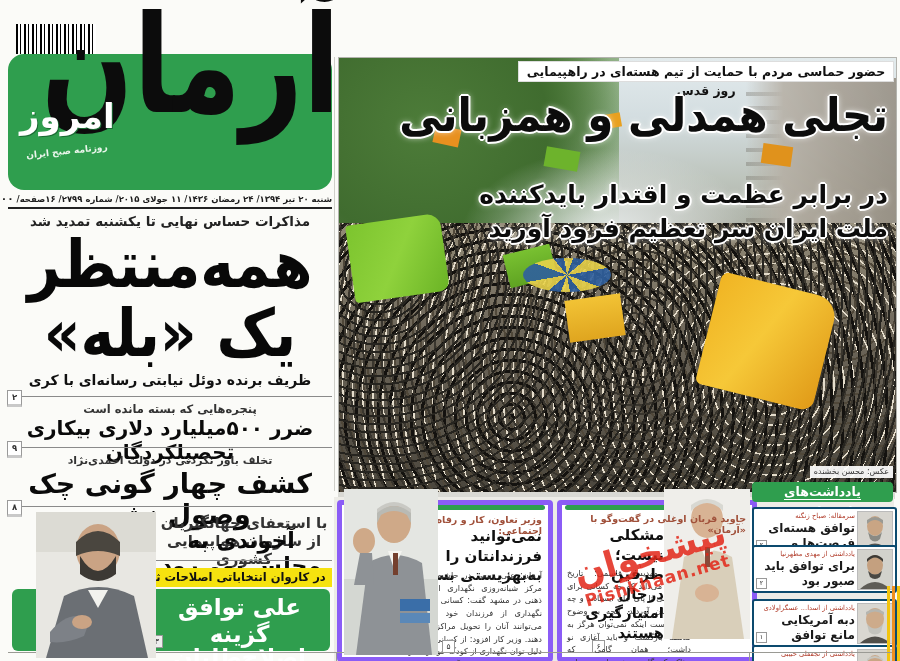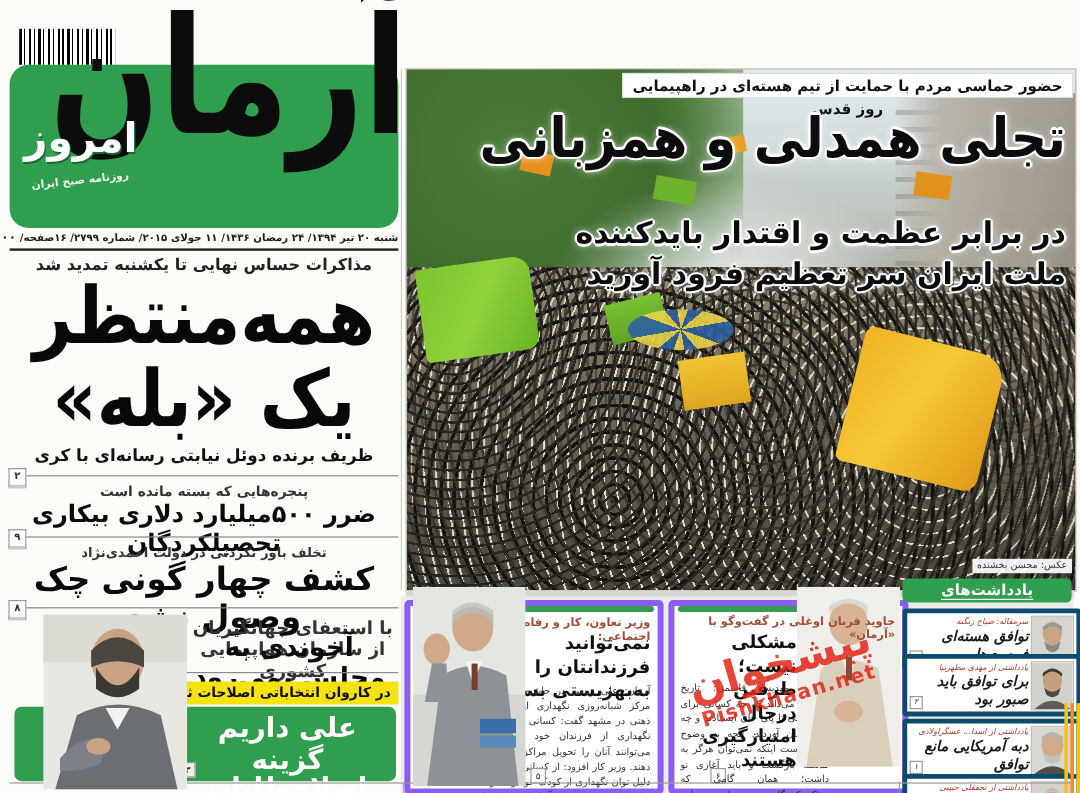--- a/index.html
+++ b/index.html
@@ -115,21 +115,21 @@
     font-size:7.5px;line-height:11px;text-align:center;color:#333;}
   #watermark{left:545px;top:535px;width:215px;z-index:50;transform:rotate(-16deg);color:rgba(226,38,24,.85);
     text-align:center;pointer-events:none;}
   #watermark .w1{font-size:36px;font-weight:bold;line-height:1;}
   #watermark .w2{font-size:17px;font-weight:bold;direction:ltr;letter-spacing:1px;}
   
   #sidebar{left:752px;top:482px;width:141px;height:200px;}
   #sidebar-header{position:absolute;top:0;left:0;width:141px;height:20px;background:#2f9e4e;border-radius:4px;
     color:#fff;font-size:12.5px;font-weight:bold;text-align:center;line-height:20px;}
   #sidebar-header span{border-bottom:1px solid #fff;}
-  .sb-item{position:absolute;left:0;width:141px;height:44px;background:#fff;border:4px solid #0c4a6e;border-radius:3px;font-style:italic;}
+  .sb-item{position:absolute;left:0;width:141px;height:44px;background:#fff;border:2px solid #0c4a6e;border-radius:3px;}
   #sb-item-0{top:25px;} #sb-item-1{top:63px;} #sb-item-2{top:117px;} #sb-item-3{top:163px;}
   .sb-photo{position:absolute;right:2px;top:2px;width:34px;height:39px;border:1px solid #bbb;overflow:hidden;}
   .sb-kicker{position:absolute;right:40px;top:3px;width:98px;font-size:6.8px;color:#b03a28;text-align:right;}
   .sb-headline{position:absolute;right:40px;top:12px;width:98px;font-size:12px;font-weight:bold;color:#1a1a1a;
     line-height:1.25;text-align:right;}
   .sb-pagebox{position:absolute;left:2px;bottom:2px;width:9px;height:9px;border:1px solid #999;background:#fff;
     font-size:6.5px;line-height:9px;text-align:center;color:#333;}
   
   #right-stripes{left:886px;top:586px;width:14px;height:75px;display:flex;gap:2px;}
   #right-stripes .bar{width:3px;height:100%;}
@@ -189,21 +189,21 @@
       <ellipse cx="46" cy="110" rx="10" ry="7" fill="#caa384"></ellipse>
     </svg>
   </div>
   <div class="abs kicker" id="story4-kicker">با استعفای جهانگیریان از سازمان هواپیمایی کشوری</div>
   <div class="abs" id="story4-headline">آخوندی به مجلس نمی‌رود</div>
   <div class="srule" id="rule-story4">
     <span class="pagebox">۲</span>
   </div>
   <div class="abs" id="motahari-tag">در کاروان انتخاباتی اصلاحات ثبت‌نام می‌کند</div>
   <div class="abs" id="motahari-box">
-    <div class="mot-line" id="mot-line1">علی داریم</div>
+    <div class="mot-line" id="mot-line1">علی توافق</div>
     <div class="mot-line" id="mot-line2">گزینه اصلاح‌طلبان</div>
     <span id="mot-pagebox">۳</span>
   </div>
 
   <div class="abs" id="main-photo">
     <div class="abs" id="photo-trees"></div>
     <div class="abs" id="photo-buildings"></div>
     <div class="abs" id="photo-haze"></div>
     <div class="abs" id="photo-crowd"></div>
     <div class="flag" id="flag-green-big"></div>

